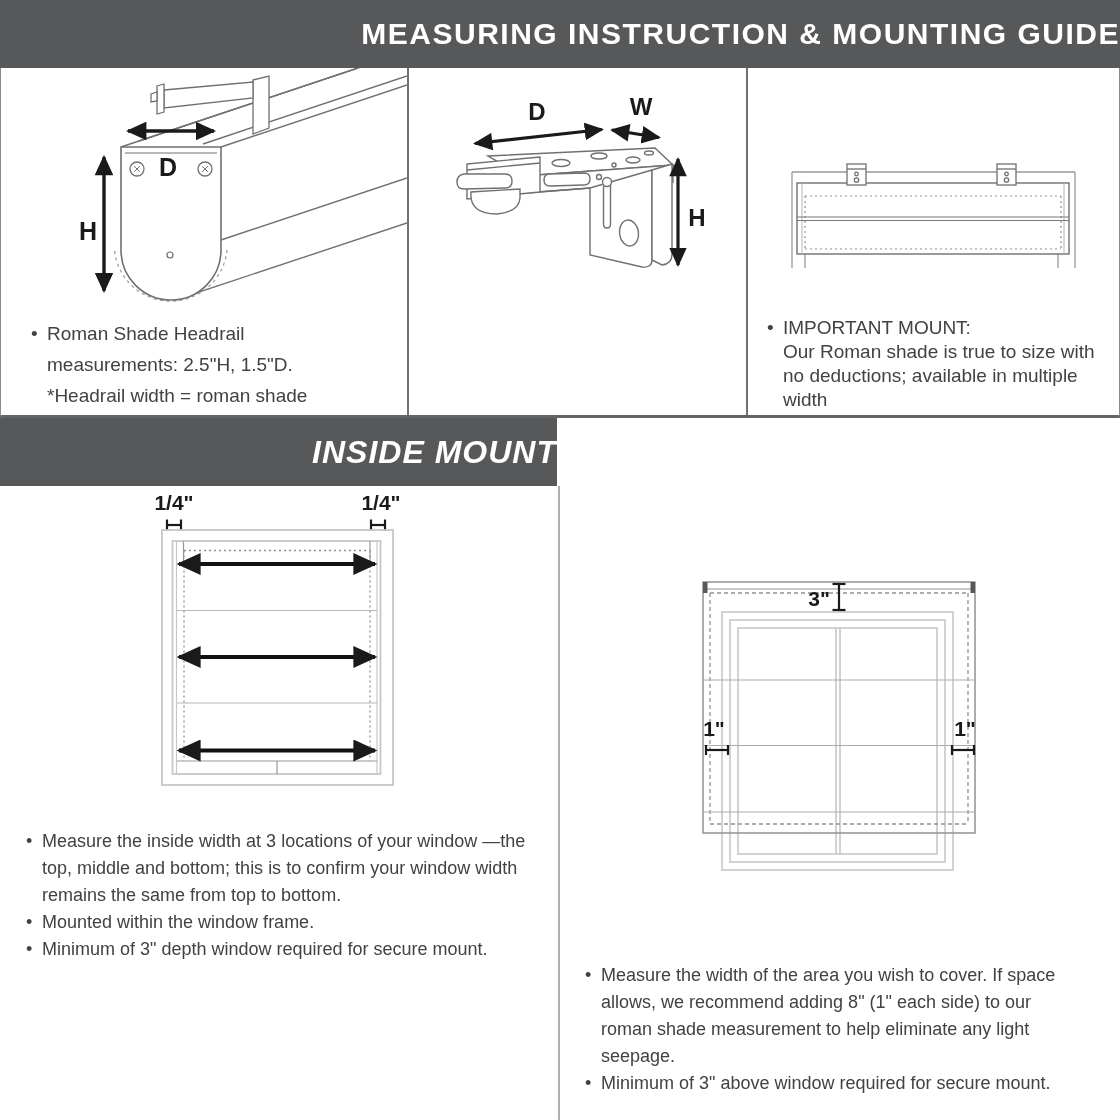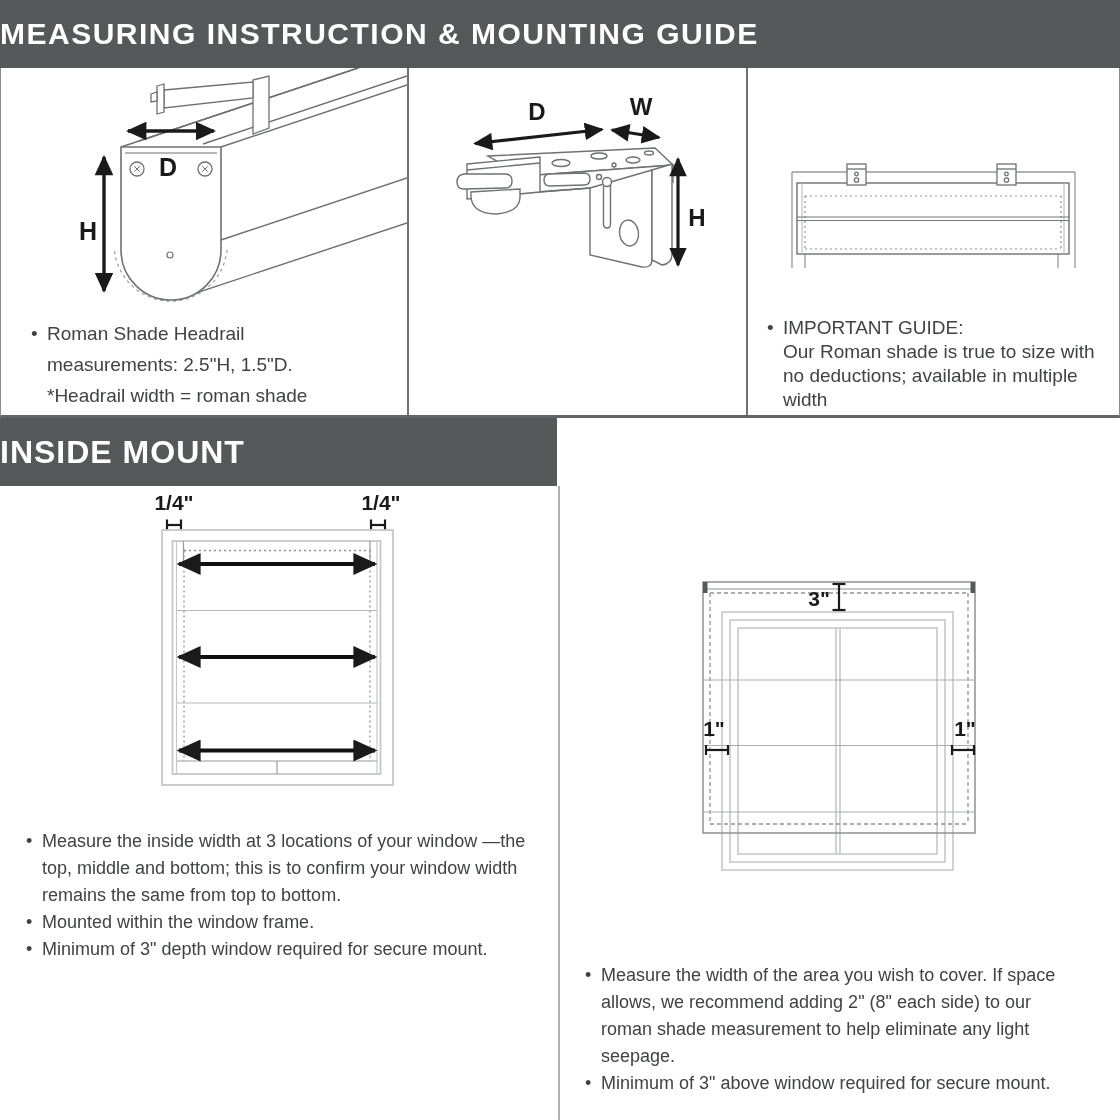--- a/index.html
+++ b/index.html
@@ -1,37 +1,37 @@
 <!DOCTYPE html>
 <html><head>
 <meta charset="utf-8">
 <style>
   html,body { margin:0; padding:0; background:#ffffff; }
   body { width:1120px; height:1120px; position:relative; font-family:"Liberation Sans", sans-serif; color:#414244; overflow:hidden; }
 
-  .banner { background:#57585a; display:flex; align-items:center; justify-content:flex-start; }
+  .banner { background:#57585a; display:flex; align-items:center; justify-content:flex-end; }
   .header { height:68px; }
   .header .title { color:#fff; font-size:30px; font-weight:bold; letter-spacing:1.5px; }
 
   .top-section { display:flex; height:350px; box-sizing:border-box;
                  border-left:1px solid #8a8c8e; border-right:1px solid #8a8c8e; border-bottom:3px solid #636466; }
   .panel { position:relative; box-sizing:border-box; background:#fff; overflow:hidden; }
   .panel-1 { width:408px; border-right:2px solid #6f7173; }
   .panel-2 { width:339px; border-right:2px solid #6f7173; }
   .panel-3 { flex:1; }
   .panel svg { display:block; position:absolute; top:0; left:0; }
 
   .bullets { position:absolute; font-size:19px; }
   .bl { position:relative; padding-left:16px; }
   .bl::before { content:"\2022"; position:absolute; left:0; top:0; }
   .p1 { top:250px; left:30px; width:330px; line-height:31px; }
   .p2 { top:255px; left:17px; width:272px; line-height:31px; }
   .p3 { top:248px; left:19px; width:352px; line-height:24px; }
 
-  .mount-banners { height:68px; display:flex; }
+  .mount-banners { height:68px; display:flex;font-style:italic; }
   .mount-banner { width:557px; color:#fff; font-size:32px; font-weight:bold; letter-spacing:1px; }
   .banner-divider { width:3px; background:#fff; }
   .mount-banner:last-child { flex:1; }
 
   .bottom-section { display:flex; height:634px; }
   .col { position:relative; overflow:hidden; }
   .col-left { width:558px; }
   .col-divider { width:2px; background:#aeb0b2; }
   .col-right { flex:1; }
   .col svg { display:block; position:absolute; left:0; }
@@ -166,21 +166,21 @@
         <circle cx="108.5" cy="106" r="1.8" fill="none"></circle>
         <circle cx="108.5" cy="112" r="2.2" fill="none"></circle>
         <rect x="249" y="96" width="19" height="21"></rect>
         <line x1="249" y1="101" x2="268" y2="101"></line>
         <circle cx="258.5" cy="106" r="1.8" fill="none"></circle>
         <circle cx="258.5" cy="112" r="2.2" fill="none"></circle>
       </g>
     </svg>
     <div class="bullets p3">
       <div class="bl">
-        <div>IMPORTANT GUIDE:</div>
+        <div>IMPORTANT MOUNT:</div>
         <div>Our Roman shade is true to size with</div>
         <div>no deductions; available in multiple width</div>
         <div>sizes all with 1 standard length size of 64".</div>
       </div>
     </div>
   </div>
 </div>
 
 <div class="mount-banners">
   <div class="banner mount-banner">INSIDE MOUNT</div>
@@ -270,17 +270,17 @@
       <g stroke="#1a1a1a" stroke-width="2.2">
         <line x1="146" y1="190" x2="168" y2="190"></line>
           <line x1="146" y1="185" x2="146" y2="195"></line>
           <line x1="168" y1="185" x2="168" y2="195"></line>
         <line x1="392" y1="190" x2="414" y2="190"></line>
           <line x1="392" y1="185" x2="392" y2="195"></line>
           <line x1="414" y1="185" x2="414" y2="195"></line>
       </g>
     </svg>
     <div class="bullets bullets-bottom bullets-right">
-      <div class="bl"><span>Measure the width of the area you wish to cover. If space allows, we recommend adding 2" (8" each side) to our roman shade measurement to help eliminate any light seepage.</span></div>
+      <div class="bl"><span>Measure the width of the area you wish to cover. If space allows, we recommend adding 8" (1" each side) to our roman shade measurement to help eliminate any light seepage.</span></div>
       <div class="bl"><span>Minimum of 3" above window required for secure mount.</span></div>
     </div>
   </div>
 </div>
 
 </body></html>

